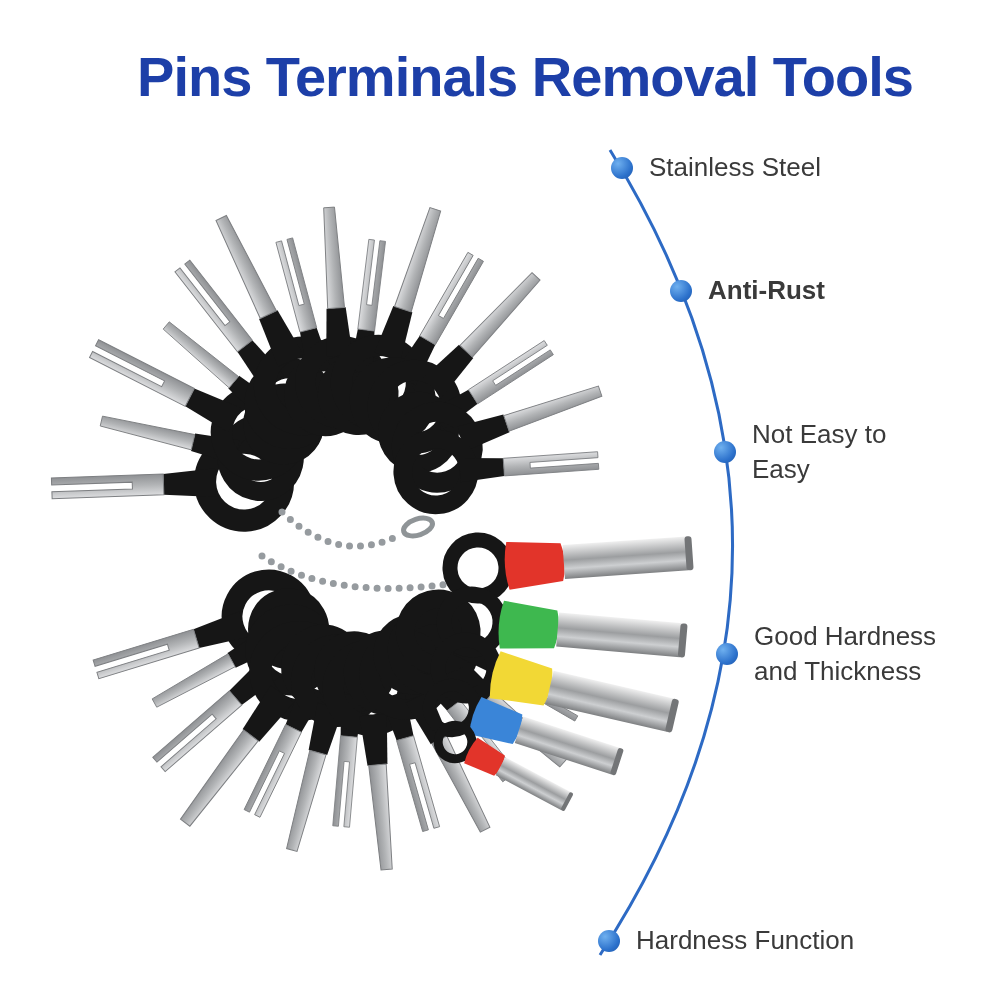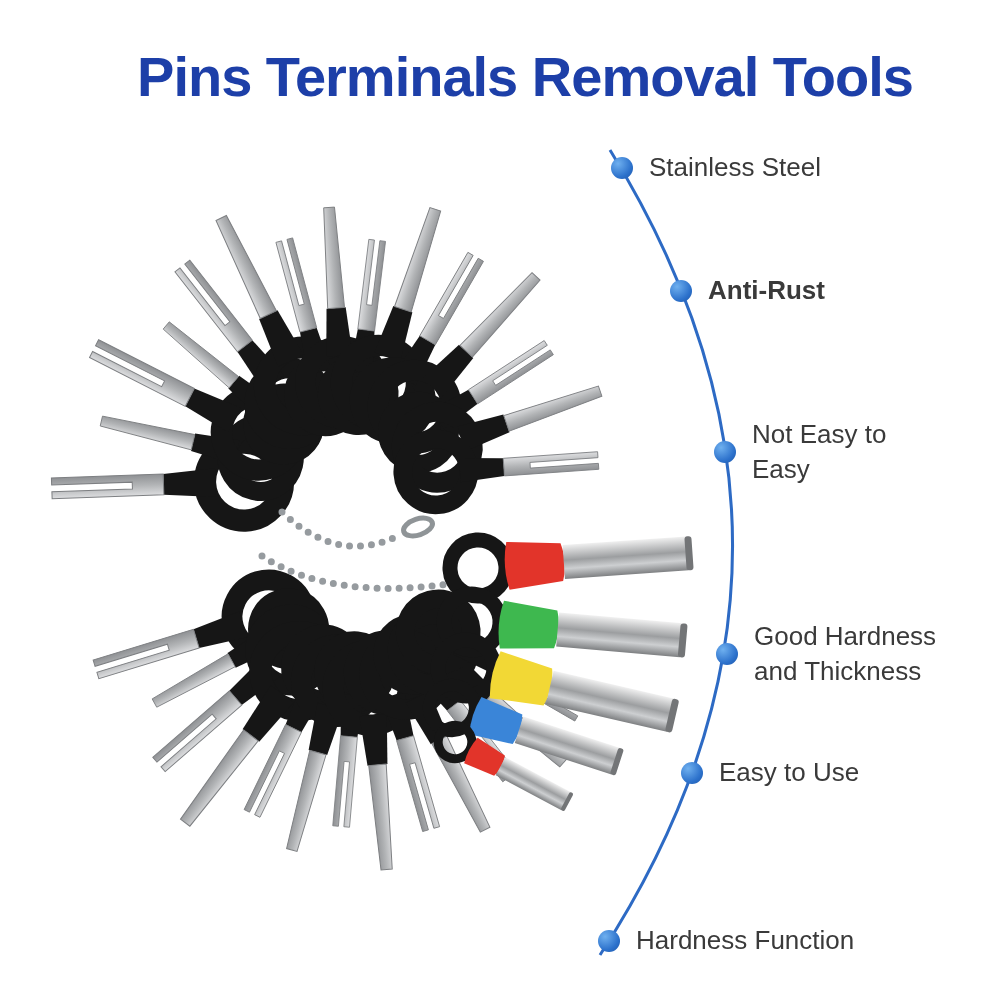--- a/index.html
+++ b/index.html
@@ -135,23 +135,19 @@
   <div class="feature" style="left:714px;top:417px;">
     <span class="dot"></span>
     <div class="label" style="width:175px;">Not Easy to Easy</div>
   </div>
 
   <div class="feature" style="left:716px;top:595px;margin-top:24px;">
     <span class="dot"></span>
     <div class="label" style="width:225px;">Good Hardness and Thickness</div>
   </div>
 
-  <div class="feature" style="left:681px;top:755px;">
-    <span class="dot"></span>
-    <div class="label nowrap">Easy to Use</div>
-  </div>
 
   <div class="feature" style="left:598px;top:923px;">
     <span class="dot"></span>
     <div class="label nowrap">Hardness Function</div>
   </div>
 
 </div>
 
 </body></html>

